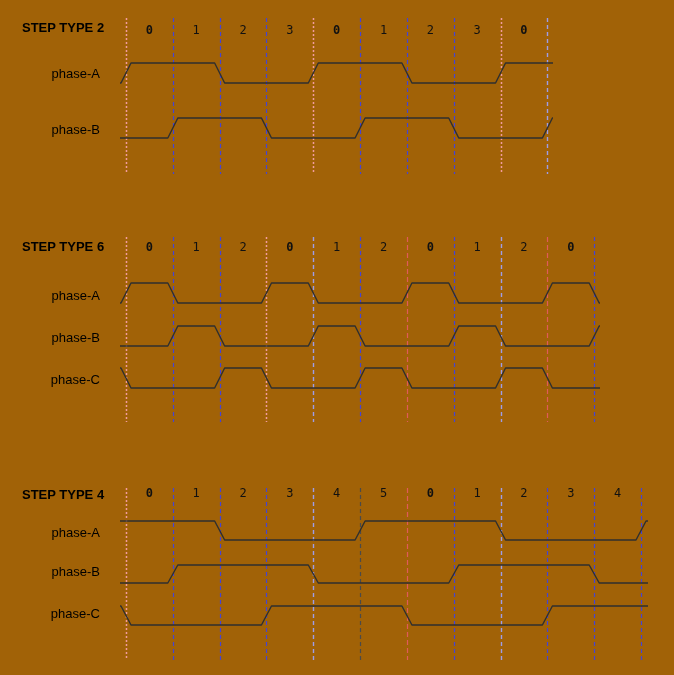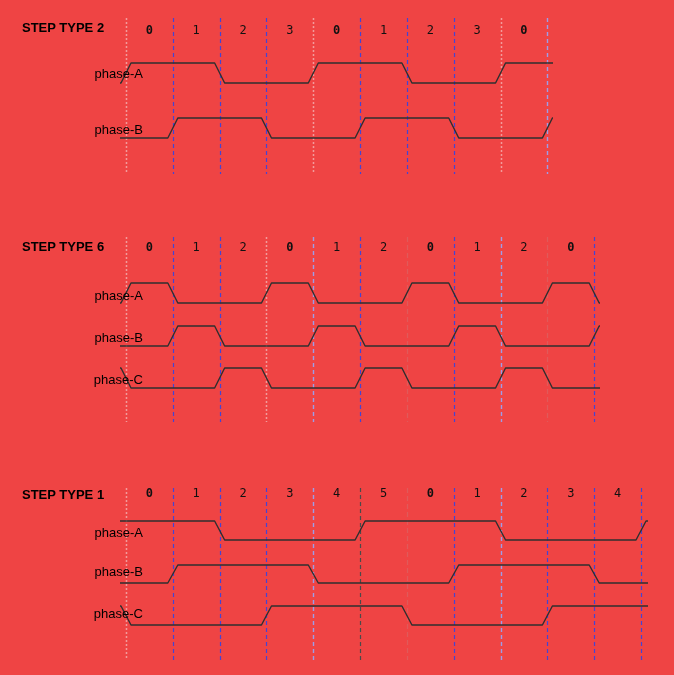--- a/index.html
+++ b/index.html
@@ -1,29 +1,29 @@
 <!DOCTYPE html>
 <html><head>
 <meta charset="utf-8">
 <style>
   html,body{margin:0;padding:0;background:#ffffff;}
   #canvas{
     position:relative;
     width:674px;height:675px;
-    background:#ef4444;
+    background:#a16207;
     font-family:"Liberation Sans", sans-serif;
     overflow:hidden;
   }
   .section-title{
     position:absolute;left:22px;height:16px;line-height:16px;
     font-size:13px;font-weight:bold;color:#000;white-space:nowrap;
   }
   .phase-label{
     position:absolute;left:0;width:100px;height:16px;line-height:16px;
-    font-size:13px;color:#000;text-align:right;white-space:nowrap;margin-left:43px;
+    font-size:13px;color:#000;text-align:right;white-space:nowrap;
   }
   .step-number{
     position:absolute;height:16px;line-height:16px;
     font-family:"DejaVu Sans Mono", monospace;
     font-size:12px;color:#111;transform:translateX(-50%);
   }
   .step-number.bold{font-weight:bold;}
   svg{position:absolute;left:0;top:0;}
 </style>
 </head>
@@ -69,21 +69,21 @@
       <line x1="547.5" y1="488" x2="547.5" y2="660" stroke="#4444d4" stroke-width="1.2" stroke-dasharray="4,3"></line>
       <line x1="594.5" y1="488" x2="594.5" y2="660" stroke="#4444d4" stroke-width="1.2" stroke-dasharray="4,3"></line>
       <line x1="641.5" y1="488" x2="641.5" y2="660" stroke="#4444d4" stroke-width="1.2" stroke-dasharray="4,3"></line>
       <polyline points="120,521 214.64,521 224.64,540 355.1,540 365.1,521 495.56,521 505.56,540 636.02,540 646.02,521 648,521" fill="none" stroke="#2f2f2f" stroke-width="1.4" stroke-linejoin="round" stroke-linecap="butt"></polyline>
       <polyline points="120,583 167.82,583 177.82,565 308.28,565 318.28,583 448.74,583 458.74,565 589.2,565 599.2,583 648,583" fill="none" stroke="#2f2f2f" stroke-width="1.4" stroke-linejoin="round" stroke-linecap="butt"></polyline>
       <polyline points="120,606 121,606 131,625 261.46000000000004,625 271.46000000000004,606 401.92,606 411.92,625 542.38,625 552.38,606 648,606" fill="none" stroke="#2f2f2f" stroke-width="1.4" stroke-linejoin="round" stroke-linecap="butt"></polyline>
     </svg>
 
   <div class="section-title" style="top:20px">STEP TYPE 2</div>
   <div class="section-title" style="top:239px">STEP TYPE 6</div>
-  <div class="section-title" style="top:487px">STEP TYPE 1</div>
+  <div class="section-title" style="top:487px">STEP TYPE 4</div>
 
   <div class="phase-label" style="top:66px">phase-A</div>
   <div class="phase-label" style="top:122px">phase-B</div>
   <div class="phase-label" style="top:288px">phase-A</div>
   <div class="phase-label" style="top:330px">phase-B</div>
   <div class="phase-label" style="top:372px">phase-C</div>
   <div class="phase-label" style="top:525px">phase-A</div>
   <div class="phase-label" style="top:564px">phase-B</div>
   <div class="phase-label" style="top:606px">phase-C</div>
 <span class="step-number bold" style="left: 149.41px; top: 22px;">0</span>

